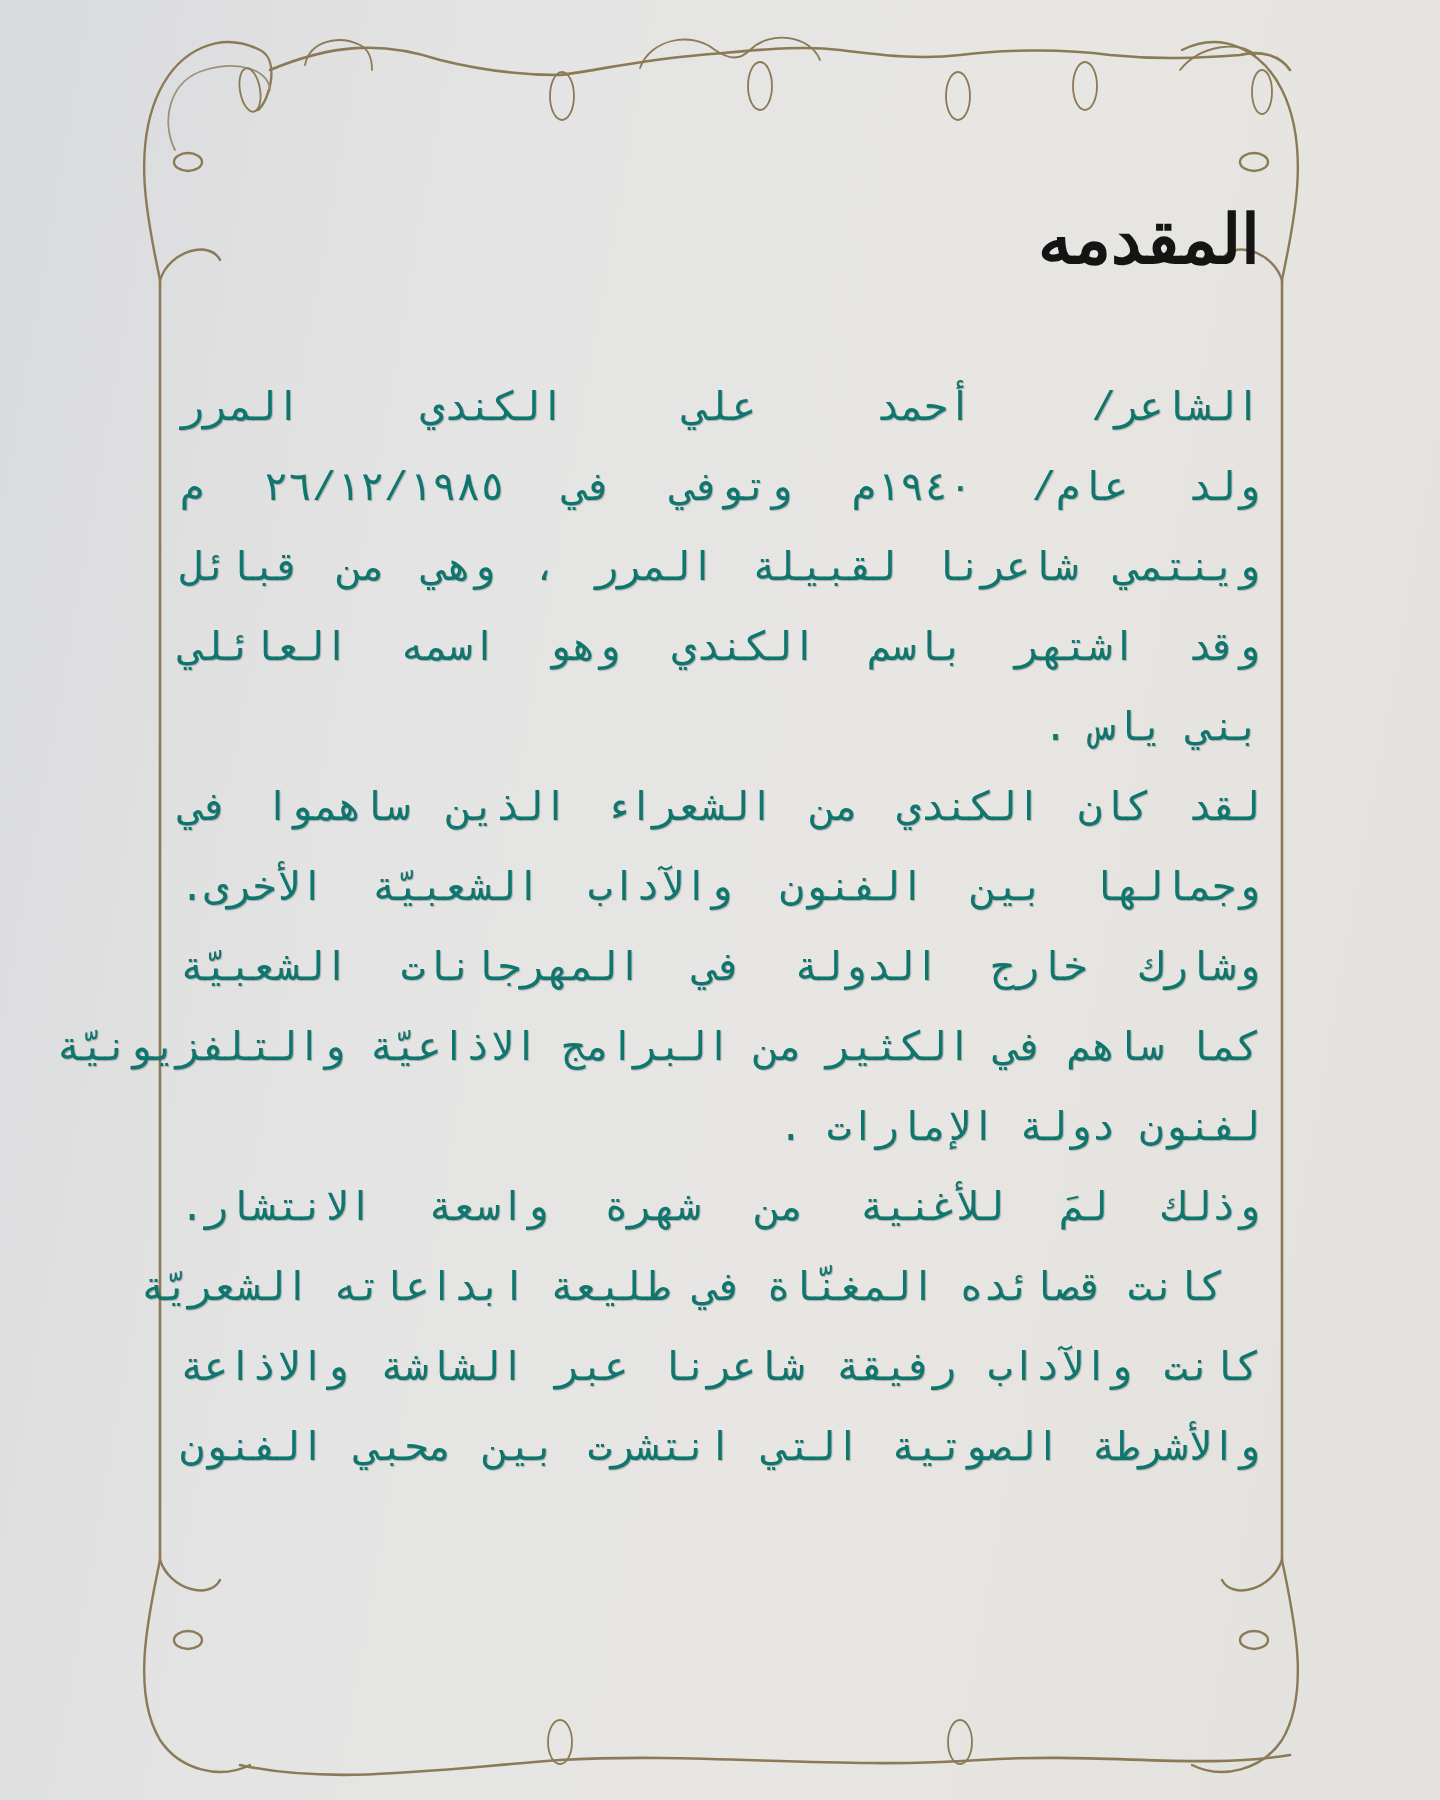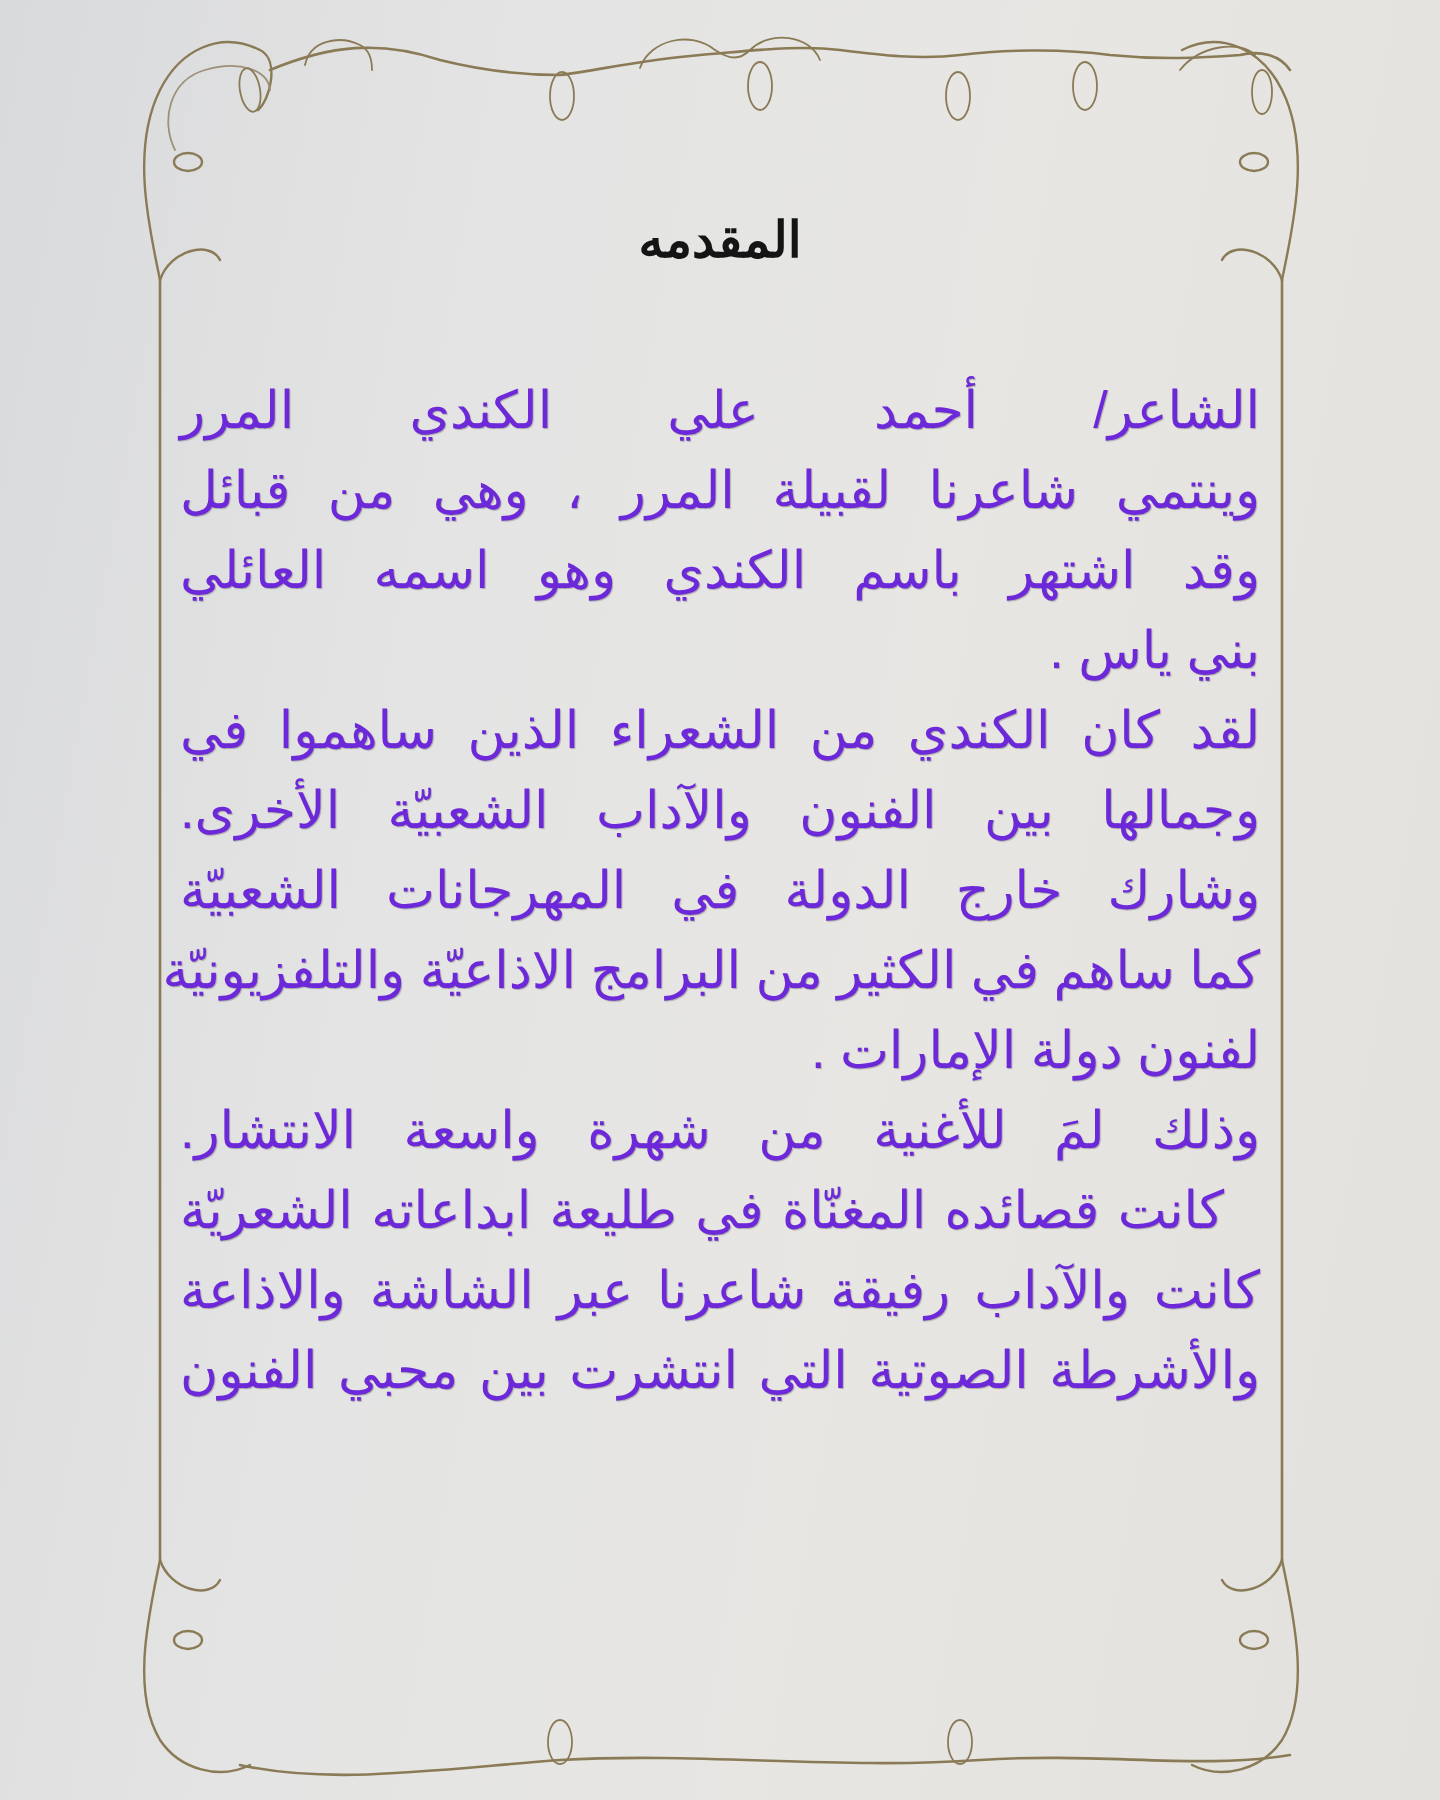--- a/index.html
+++ b/index.html
@@ -28,41 +28,40 @@
     .content {
       position: absolute;
       left: 180px;
       top: 190px;
       width: 1080px;
       direction: rtl;
       text-align: right;
       color: #141414;
     }
     .title {
-      text-align: center;
-      font-family: Liberation Sans, sans-serif;
-      font-size: 50px;
+      font-family: Liberation Serif, serif;
+      font-size: 68px;
       font-weight: bold;
       margin: 0 0 0 0;
       height: 100px;
       line-height: 100px;
       letter-spacing: 2px;
     }
     .body-lines {
       margin-top: 80px;
     }
     .line {
-      font-family: Liberation Sans, sans-serif;
-      font-size: 52px;
+      font-family: Liberation Mono, monospace;
+      font-size: 40px;
       line-height: 80px;
       height: 80px;
       white-space: nowrap;
       text-align: justify;
       text-align-last: justify;
-      color: #6d28d9;
+      color: #0f766e;
       text-shadow: 1px 1px 1px rgba(0,0,0,0.25);
     }
     .line.short {
       text-align-last: right;
     }
     .line.indent {
       padding-right: 36px;
       text-align-last: justify;
     }
   </style>
@@ -110,20 +109,21 @@
       <ellipse cx="1254" cy="1640" rx="14" ry="9"></ellipse>
       <path d="M 1282 1560 C 1272 1590, 1232 1600, 1222 1580"></path>
     </g>
   </svg>
 
   <div class="content">
     <h1 class="title">المقدمه</h1>
 
     <div class="body-lines">
       <div class="line">الشاعر/ أحمد علي الكندي المرر</div>
+      <div class="line">ولد عام/ ١٩٤٠م وتوفي في ٢٦/١٢/١٩٨٥ م</div>
       <div class="line">وينتمي شاعرنا لقبيلة المرر ، وهي من قبائل</div>
       <div class="line">وقد اشتهر باسم الكندي وهو اسمه العائلي</div>
       <div class="line short">بني ياس .</div>
       <div class="line">لقد كان الكندي من الشعراء الذين ساهموا في</div>
       <div class="line">وجمالها بين الفنون والآداب الشعبيّة الأخرى.</div>
       <div class="line">وشارك خارج الدولة في المهرجانات الشعبيّة</div>
       <div class="line">كما ساهم في الكثير من البرامج الاذاعيّة والتلفزيونيّة</div>
       <div class="line short">لفنون دولة الإمارات .</div>
       <div class="line">وذلك لمَ للأغنية من شهرة واسعة الانتشار.</div>
       <div class="line indent">كانت قصائده المغنّاة في طليعة ابداعاته الشعريّة</div>

